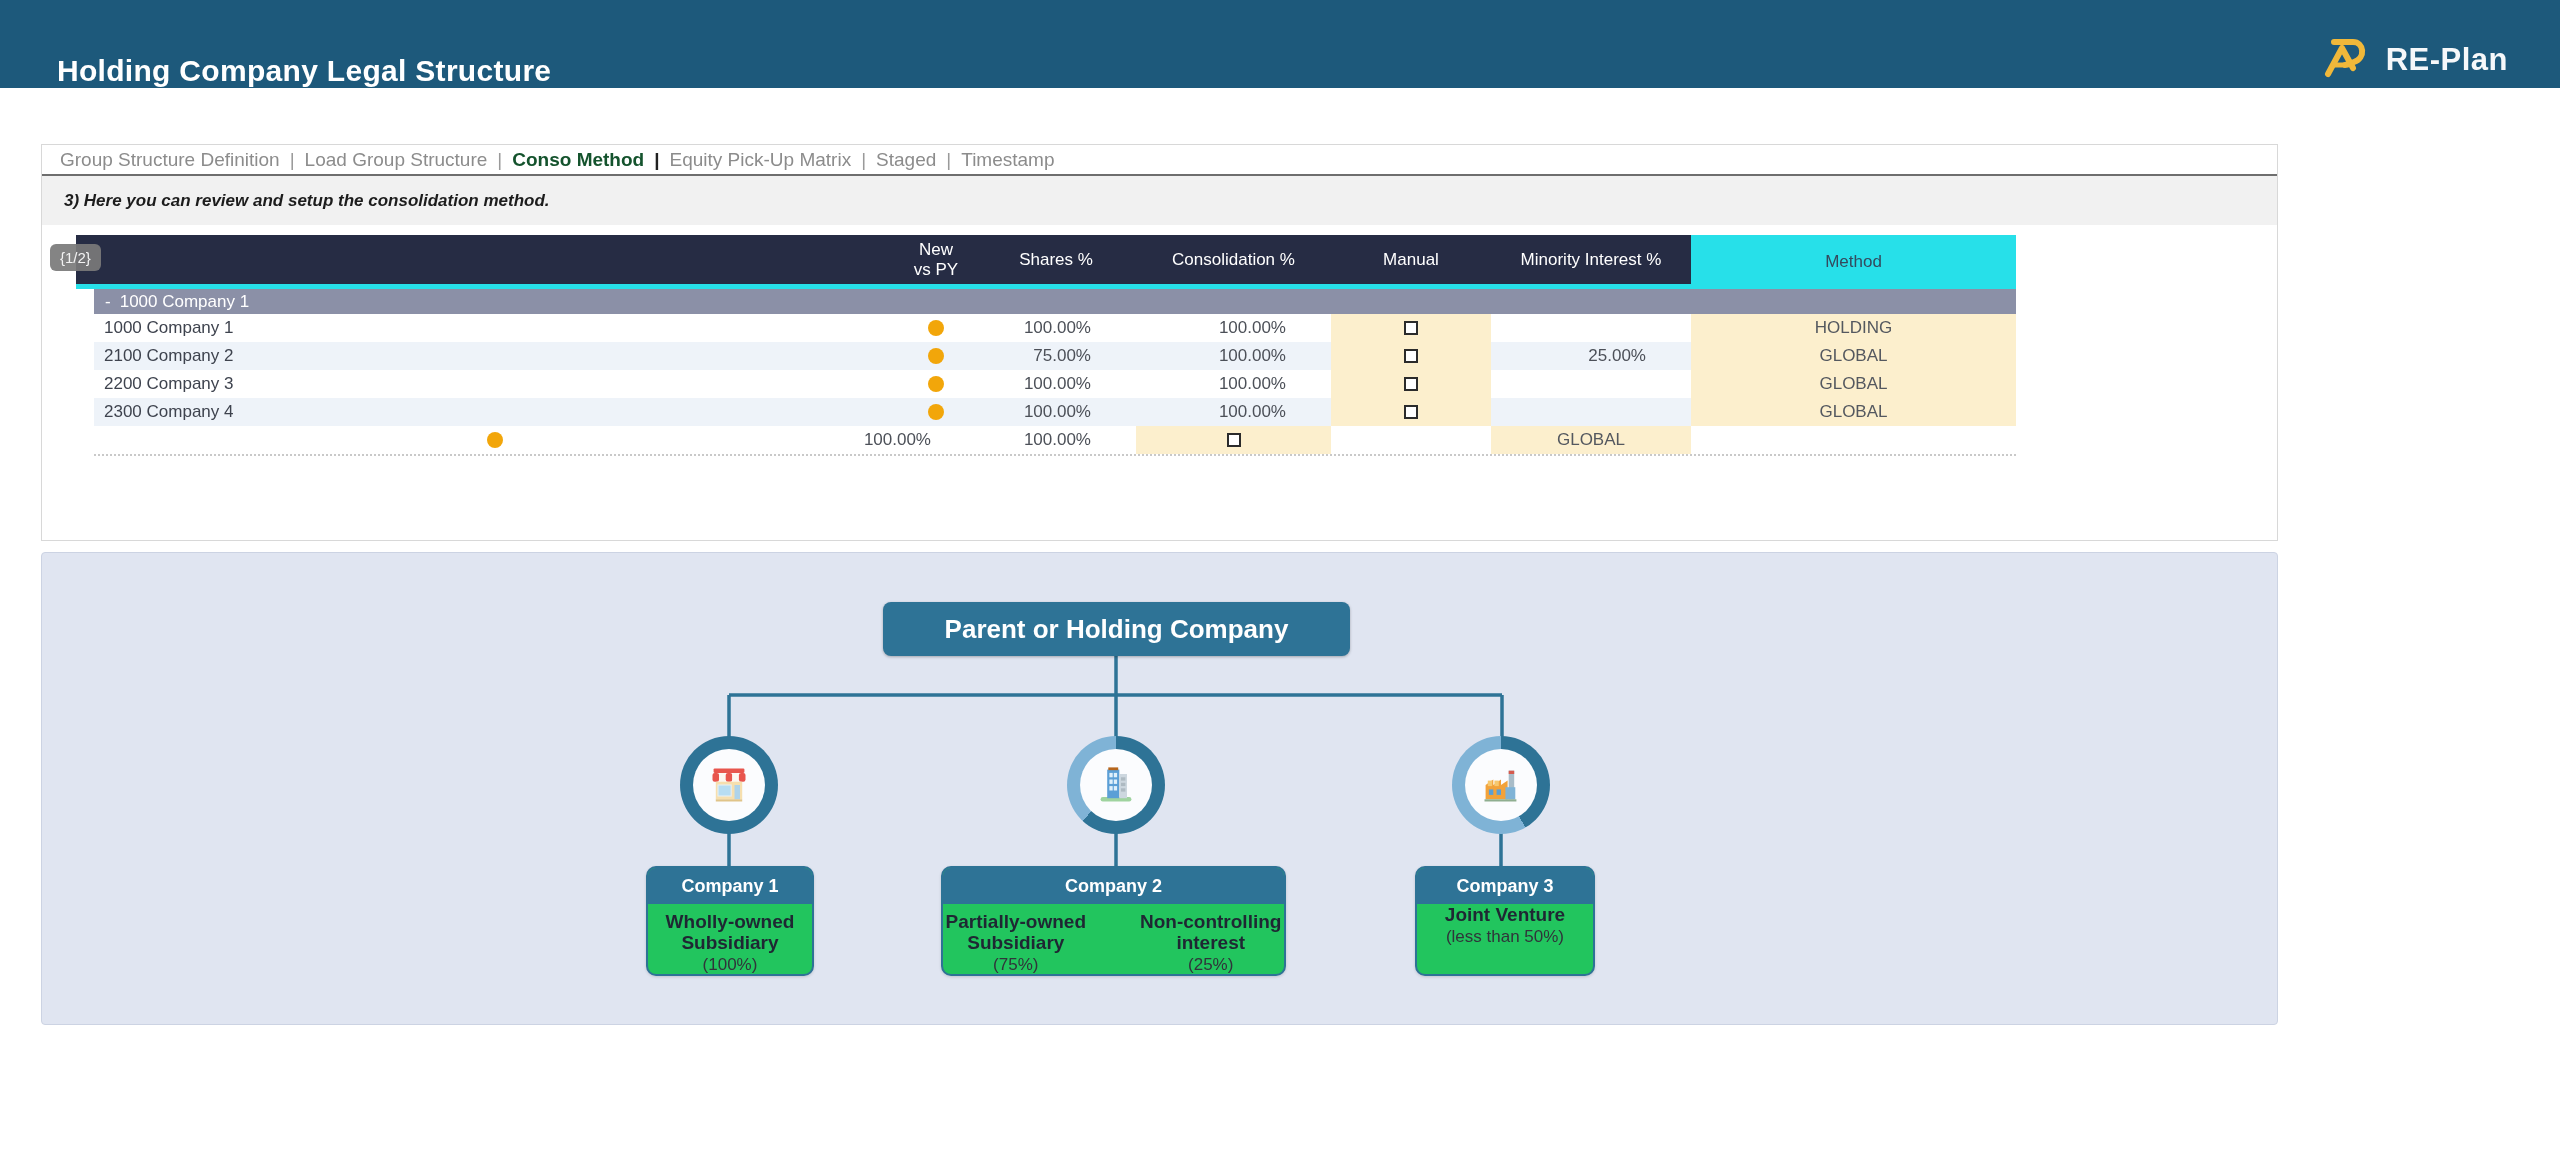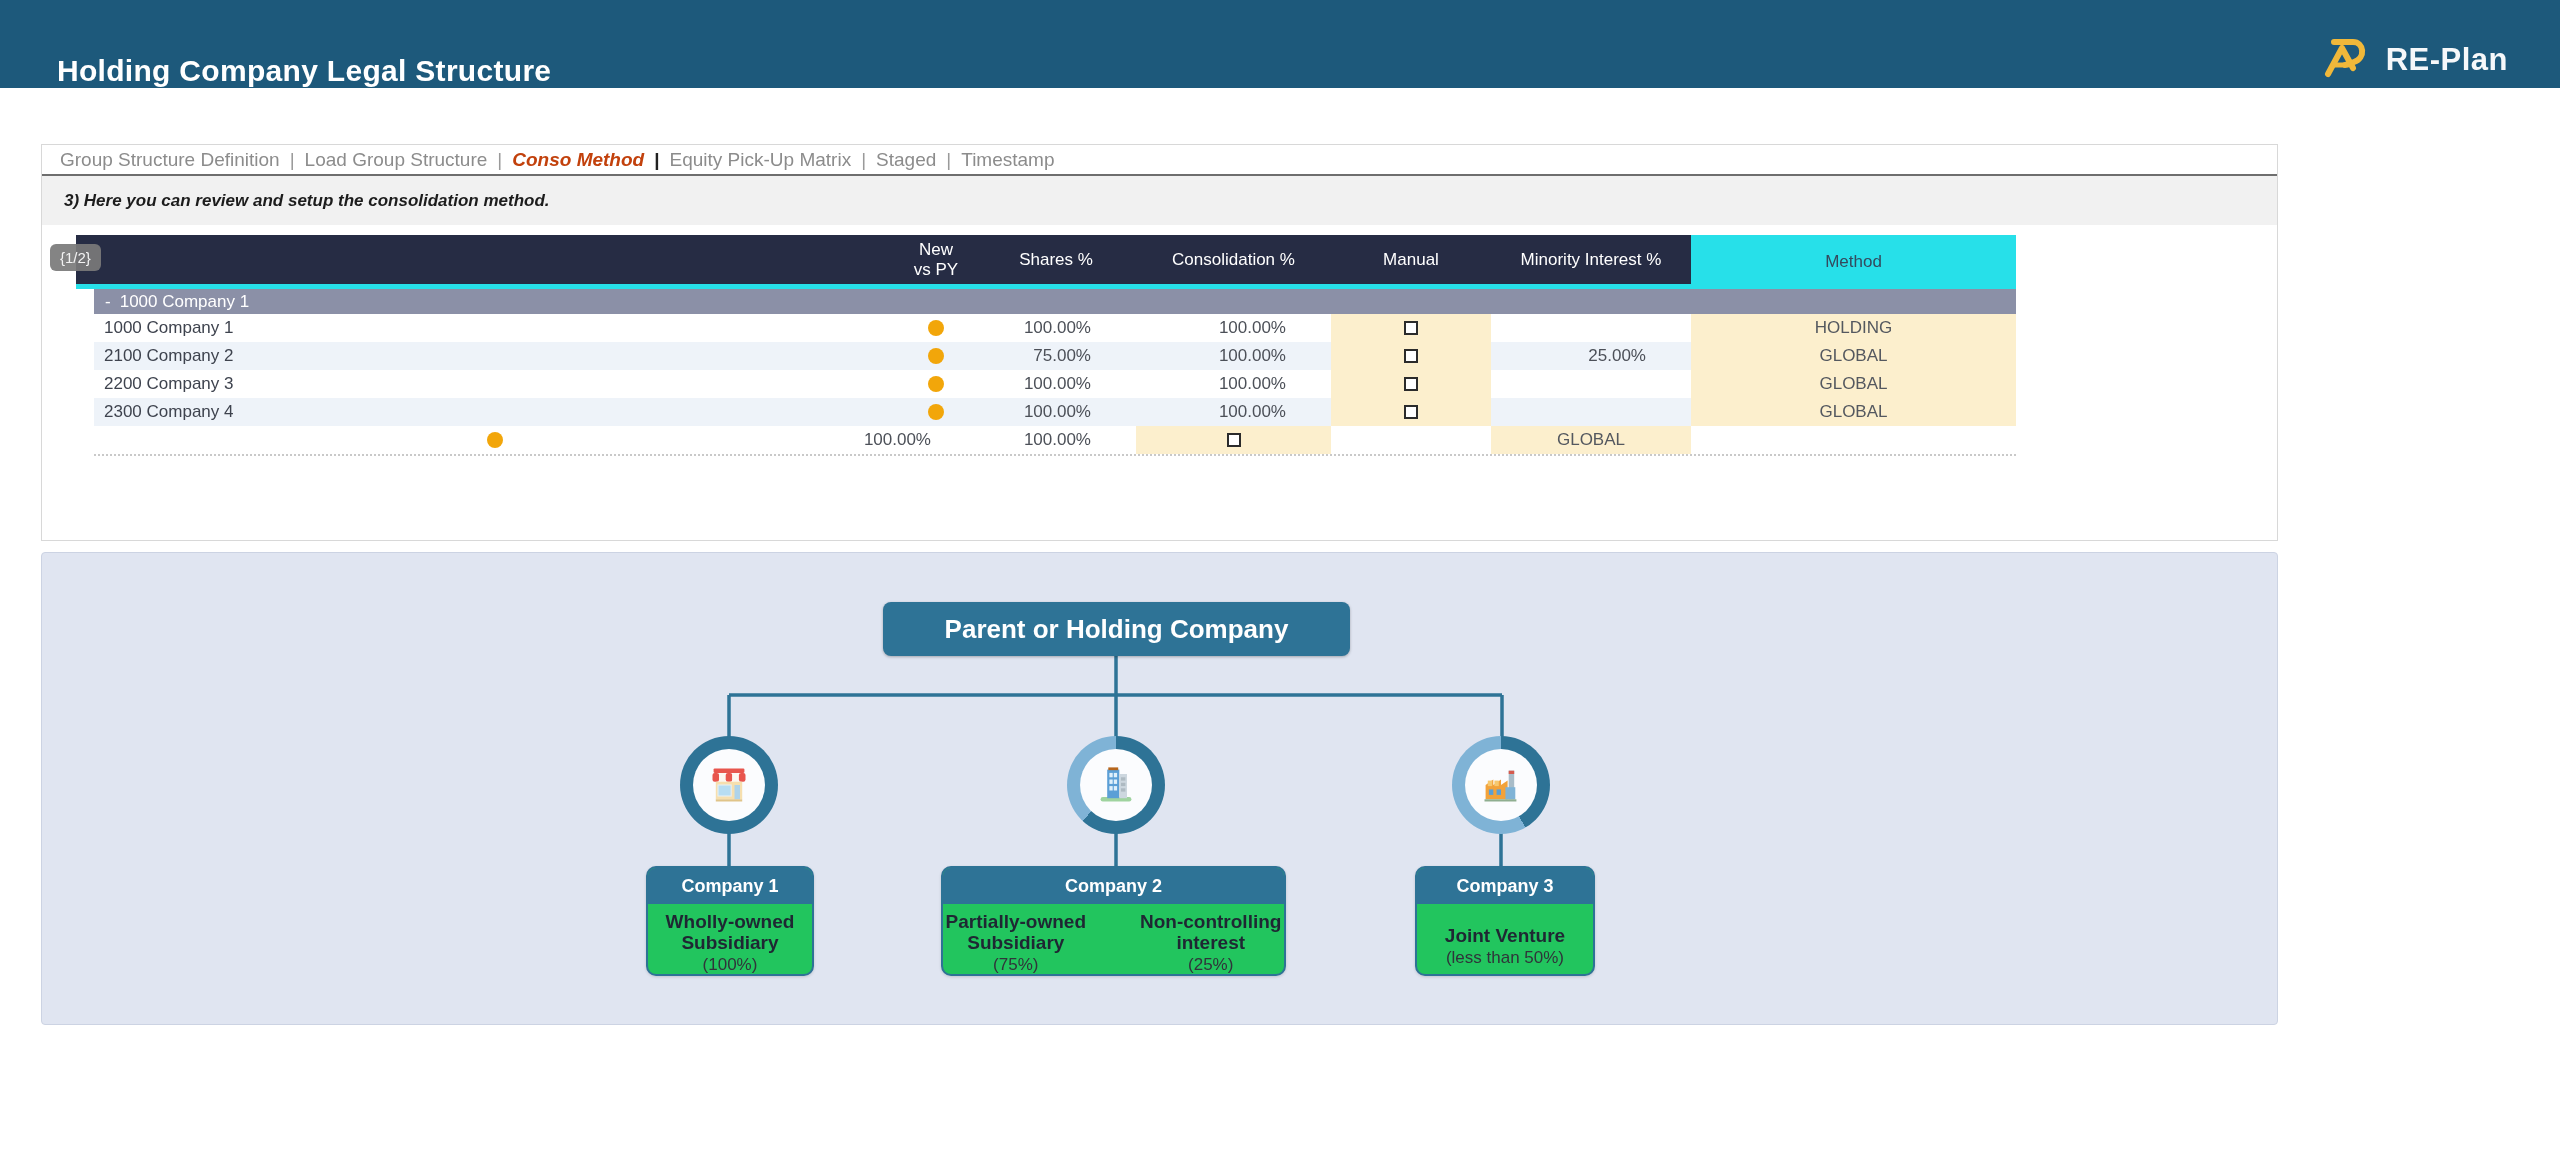--- a/index.html
+++ b/index.html
@@ -12,21 +12,21 @@
   .topbar-title{color:#ffffff;font-size:30px;font-weight:bold;margin-left:57px;letter-spacing:.3px;}
   .brand{display:flex;align-items:center;margin-right:52px;}
   .brand-text{color:#f6f8fa;font-size:31px;font-weight:bold;margin-left:14px;letter-spacing:.5px;}
 
   
   .panel1{position:absolute;left:41px;top:144px;width:2237px;height:397px;background:#ffffff;
           border:1px solid #d8d8d8;box-sizing:border-box;}
   .tabs{height:29px;display:flex;align-items:center;padding-left:18px;border-bottom:2px solid #6e6e6e;
         font-size:19px;color:#8c8c8c;white-space:nowrap;}
   .tab{cursor:default;}
-  .tab.active{color:#c2410c;font-weight:bold;font-style:italic;}
+  .tab.active{color:#14532d;font-weight:bold;}
   .sep{padding:0 10px;color:#9a9a9a;}
   .sep.bold{color:#222222;font-weight:bold;}
   .instruction{height:49px;background:#f1f1f1;display:flex;align-items:center;padding-left:22px;
                font-size:17px;font-style:italic;font-weight:600;color:#1c1c1c;}
 
   .tablewrap{margin:10px 0 0 34px;width:1940px;}
   .thead{display:grid;grid-template-columns:820px 80px 160px 195px 160px 200px 325px;height:54px;}
   .th{background:#262c44;color:#ffffff;font-size:17px;display:flex;align-items:center;justify-content:center;
       border-bottom:5px solid #27e0e9;box-sizing:border-box;text-align:center;white-space:pre-line;line-height:20px;}
   .th.method{background:#27e0e9;color:#344a5e;border-bottom:none;}
@@ -303,21 +303,21 @@
         <div class="card-col">
           <div class="bold-line">Non-controlling</div>
           <div class="bold-line">interest</div>
           <div class="pct-line">(25%)</div>
         </div>
       </div>
     </div>
 
     <div class="card" style="left:1373px;width:180px;">
       <div class="card-head">Company 3</div>
-      <div class="card-body" style="padding-top:21px;">
+      <div class="card-body" style="padding-top:0;">
         <div class="card-col">
           <div class="bold-line">Joint Venture</div>
           <div class="pct-line">(less than 50%)</div>
         </div>
       </div>
     </div>
 
   </div>
 </div>
 

